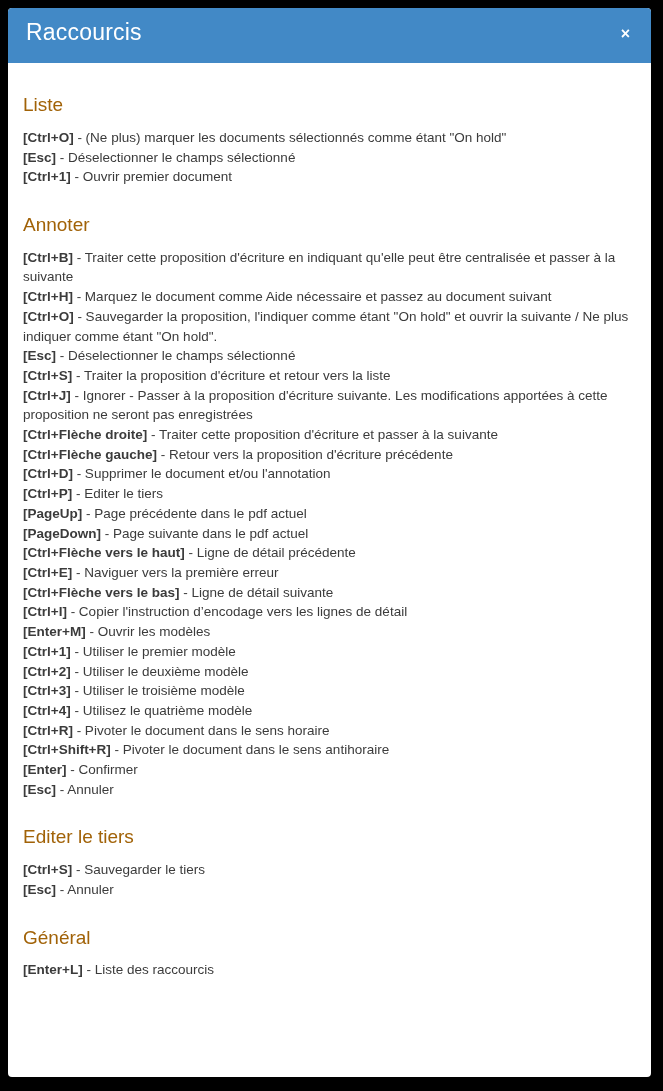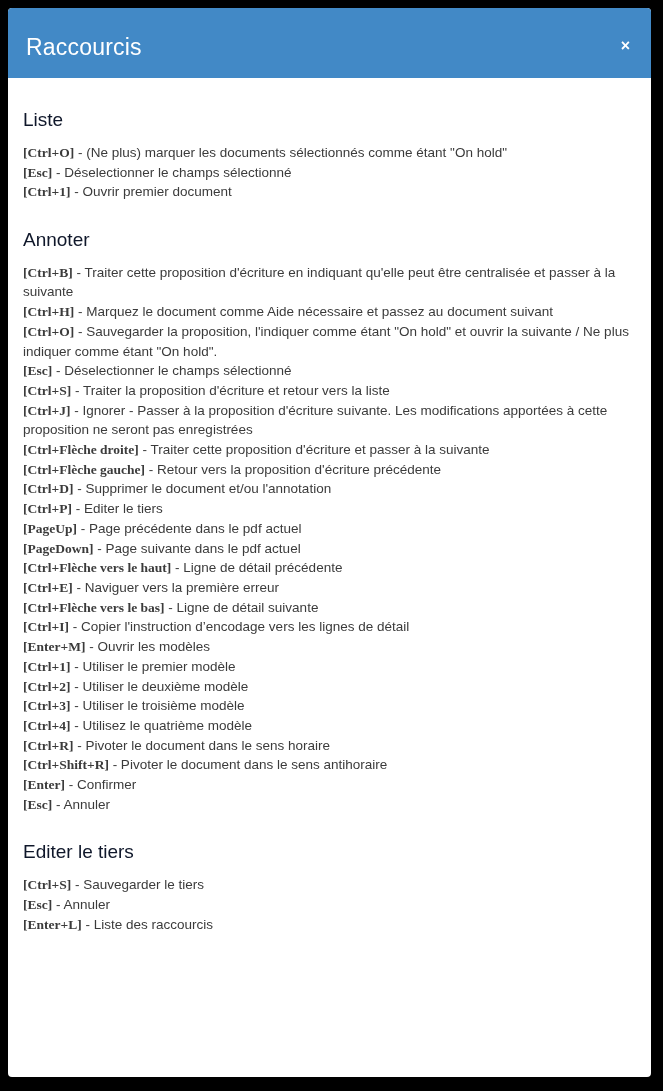--- a/index.html
+++ b/index.html
@@ -16,24 +16,24 @@
     left: 8px; top: 8px; right: 12px; bottom: 14px;
     background: #ffffff;
     border-radius: 4px;
     overflow: hidden;
     display: flex;
     flex-direction: column;
   }
   .modal-header {
     background: #4289c6;
     color: #fff;
-    padding: 24px 16px 15px 18px;
+    padding: 9px 16px 15px 18px;
     display: flex;
     justify-content: space-between;
-    align-items: flex-start;
+    align-items: center;
     flex: 0 0 auto;
   }
   .modal-title {
     font-size: 23px;
     font-weight: 400;
     margin: 0;
     line-height: 1.35;
     letter-spacing: 0.2px;
   }
   .close-button {
@@ -50,30 +50,30 @@
   }
   .modal-body {
     padding: 4px 20px 24px 15px;
     color: #3b3b3b;
     flex: 1 1 auto;
     overflow: hidden;
   }
   .section-heading {
     font-size: 19px;
     font-weight: 400;
-    color: #0f172a;
+    color: #a16207;
     margin: 27px 0 11px 0;
     line-height: 1.2;
   }
   .shortcut-item {
     font-size: 13.5px;
     line-height: 19.7px;
     color: #3b3b3b;
   }
-  .shortcut-item strong { font-weight: 700; font-family: Liberation Serif, serif; }
+  .shortcut-item strong { font-weight: 700; }
 </style>
 </head>
 <body>
 
 <div class="backdrop">
   <div class="modal">
     <div class="modal-header">
       <h4 class="modal-title">Raccourcis</h4>
       <button class="close-button">×</button>
     </div>
@@ -104,16 +104,17 @@
         <div class="shortcut-item"><strong>[Ctrl+2]</strong><span> - Utiliser le deuxième modèle</span></div>
         <div class="shortcut-item"><strong>[Ctrl+3]</strong><span> - Utiliser le troisième modèle</span></div>
         <div class="shortcut-item"><strong>[Ctrl+4]</strong><span> - Utilisez le quatrième modèle</span></div>
         <div class="shortcut-item"><strong>[Ctrl+R]</strong><span> - Pivoter le document dans le sens horaire</span></div>
         <div class="shortcut-item"><strong>[Ctrl+Shift+R]</strong><span> - Pivoter le document dans le sens antihoraire</span></div>
         <div class="shortcut-item"><strong>[Enter]</strong><span> - Confirmer</span></div>
         <div class="shortcut-item"><strong>[Esc]</strong><span> - Annuler</span></div>
         <div class="section-heading">Editer le tiers</div>
         <div class="shortcut-item"><strong>[Ctrl+S]</strong><span> - Sauvegarder le tiers</span></div>
         <div class="shortcut-item"><strong>[Esc]</strong><span> - Annuler</span></div>
+        <div class="section-heading">Général</div>
         <div class="shortcut-item"><strong>[Enter+L]</strong><span> - Liste des raccourcis</span></div>
       </div>
   </div>
 </div>
 
 </body></html>

